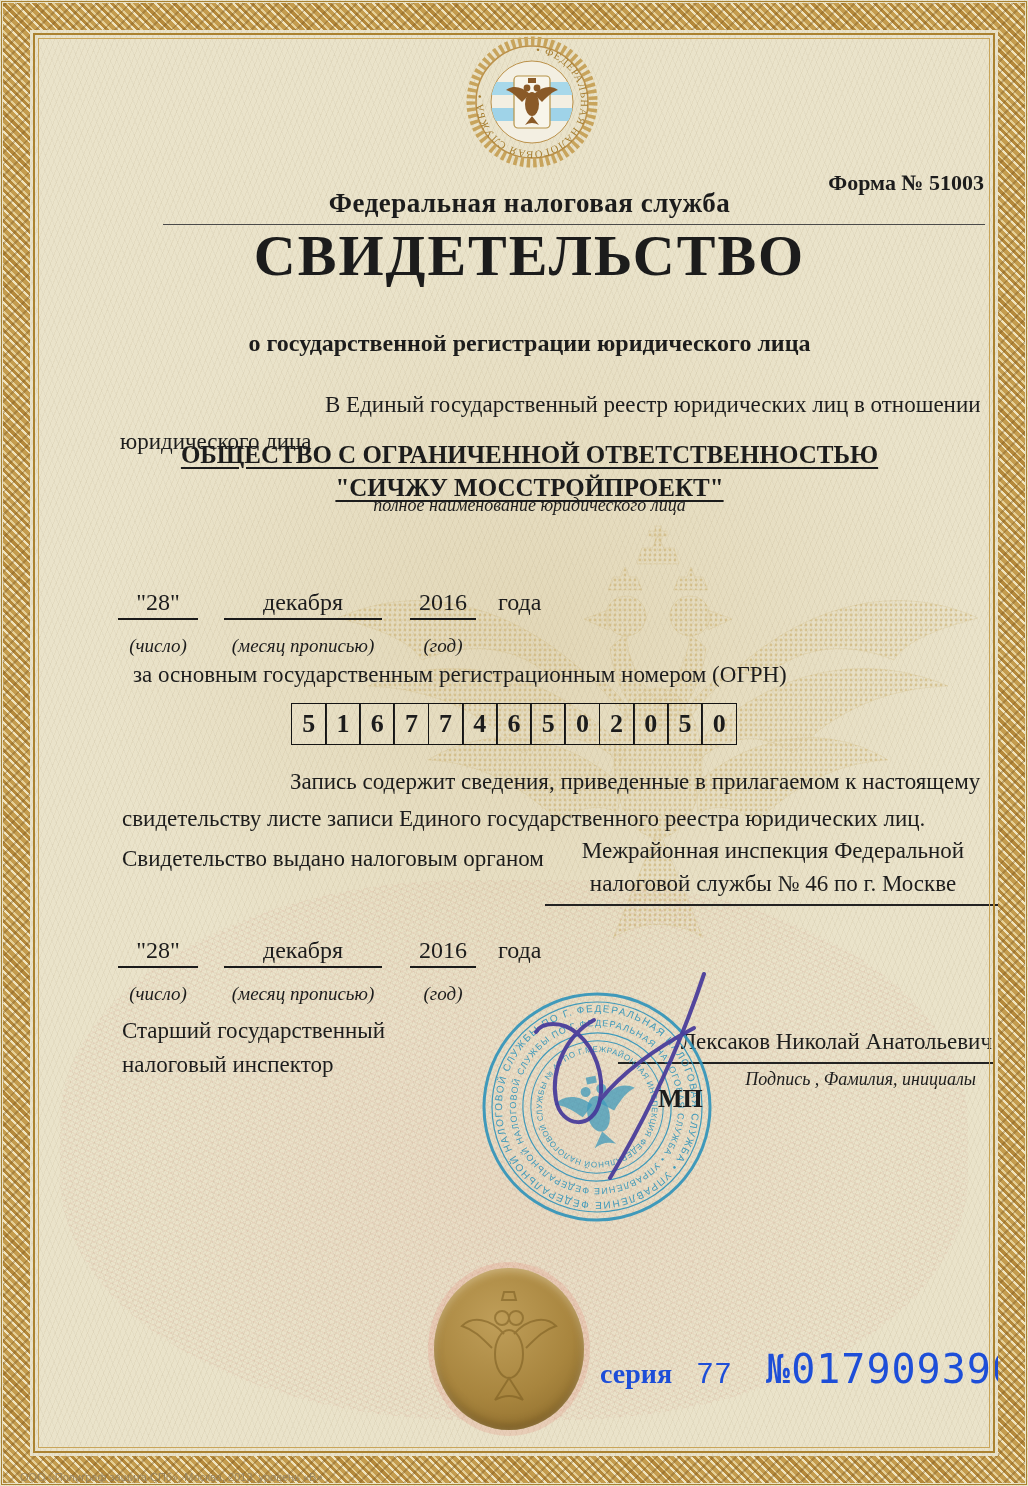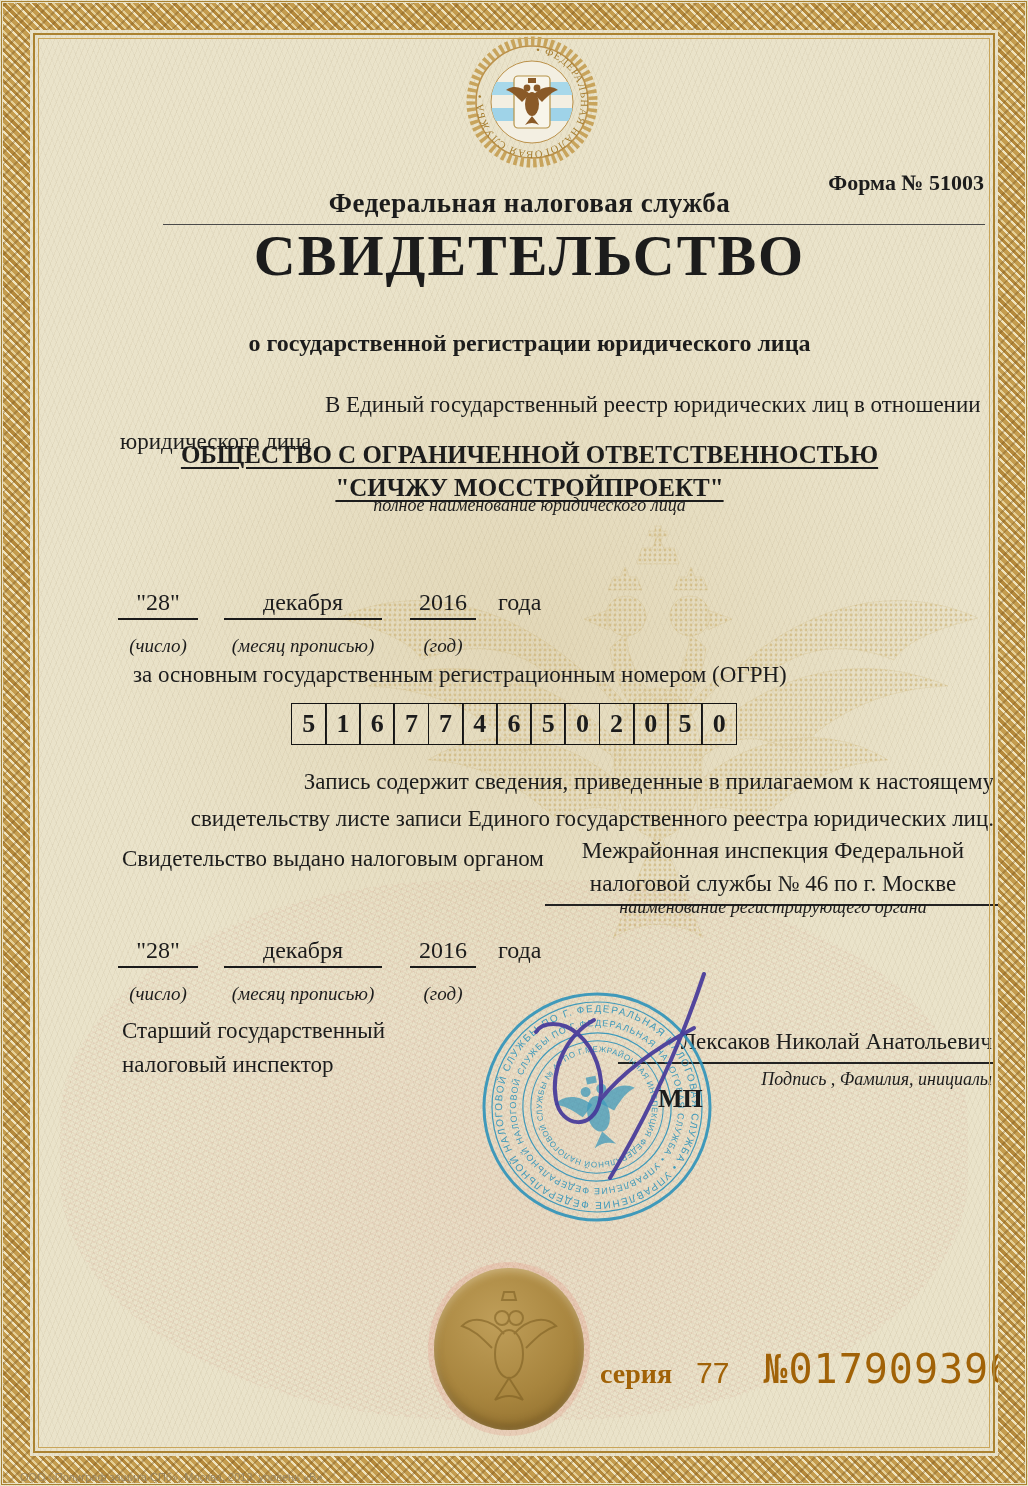--- a/index.html
+++ b/index.html
@@ -55,42 +55,42 @@
   .w-month{width:158px;margin-right:28px;}
   .w-year{width:66px;}
   .date-suffix{font-size:24px;line-height:28px;margin-left:22px;}
 
   .ogrn-intro{left:133px;top:662px;font-size:23px;}
   .ogrn-row{top:703px;display:flex;justify-content:center;left:0;right:0;}
   .ogrn-cell{width:34px;height:40px;border:1.8px solid #141414;margin-left:-1.8px;
     font-size:26px;font-weight:bold;line-height:40px;text-align:center;background:rgba(255,255,255,0.06);}
   .ogrn-cell:first-child{margin-left:0;}
 
-  .record-note{left:122px;top:763px;width:872px;font-size:23px;line-height:37px;text-indent:168px;text-align:right;}
+  .record-note{left:122px;top:763px;width:872px;font-size:23px;line-height:37px;text-indent:168px;}
   .issued-label{left:122px;top:846px;font-size:23px;text-align:right;}
   .authority{left:545px;top:834px;width:456px;text-align:center;font-size:23px;line-height:33px;border-bottom:2px solid #222;padding-bottom:4px;}
   .authority-caption{left:545px;top:897px;width:456px;text-align:center;font-style:italic;font-size:18px;}
 
   .official-title{left:122px;top:1014px;width:300px;font-size:23px;line-height:34px;}
   .sig-block{left:618px;top:1028px;width:376px;}
   .sig-name{text-align:right;font-size:23px;line-height:28px;padding-bottom:6px;border-bottom:2px solid #222;padding-right:2px;}
-  .sig-caption{text-align:right;font-style:italic;font-size:18px;padding-top:5px;padding-right:2px;}
+  .sig-caption{text-align:right;font-style:italic;font-size:18px;padding-top:5px;padding-right:18px;}
   .mp-mark{left:650px;top:1084px;font-size:26px;font-weight:bold;z-index:4;margin-left:8px;}
 
   .stamp{left:476px;top:986px;width:242px;height:242px;z-index:3;opacity:.9;}
   .signature{left:498px;top:968px;width:230px;height:225px;z-index:5;}
 
   .seal{left:434px;top:1268px;width:150px;height:162px;border-radius:50%;z-index:2;
     background:radial-gradient(circle at 42% 33%, #bf9e59, #a8853e 55%, #8a6929 96%);
     box-shadow:0 0 0 6px rgba(226,133,120,0.22), inset 0 3px 8px rgba(255,240,200,0.45), inset 0 -5px 10px rgba(60,40,10,0.35);}
   .seal svg{position:absolute;inset:8px;}
 
-  .series-row{left:600px;top:1346px;display:flex;align-items:baseline;color:#a16207;}
+  .series-row{left:600px;top:1346px;display:flex;align-items:baseline;color:#1d4ed8;}
   .series-label{font-size:28px;font-weight:bold;}
-  .series-region{font-family:Liberation Sans, sans-serif;font-size:30px;margin-left:24px;}
+  .series-region{font-family:Liberation Mono, monospace;font-size:30px;margin-left:24px;}
   .series-number{font-family:"DejaVu Sans Mono",monospace;font-size:40px;letter-spacing:1px;margin-left:34px;}
 
   .printer-note{left:20px;top:1471px;font-family:"Liberation Sans",sans-serif;font-size:11px;color:#98855f;z-index:7;}
   .watermark{left:308px;top:468px;width:700px;height:560px;z-index:1;opacity:.5;}
   .emblem{left:452px;top:30px;width:160px;height:140px;z-index:2;}
 </style>
 </head>
 <body>
 
 <div class="page">
@@ -194,21 +194,20 @@
     <div class="ogrn-cell">2</div>
     <div class="ogrn-cell">0</div>
     <div class="ogrn-cell">5</div>
     <div class="ogrn-cell">0</div>
   </div>
 
   <div class="abs z2 record-note">Запись содержит сведения, приведенные в прилагаемом к настоящему свидетельству листе записи Единого государственного реестра юридических лиц.</div>
 
   <div class="abs z2 issued-label">Свидетельство выдано налоговым органом</div>
   <div class="abs z2 authority">Межрайонная инспекция Федеральной налоговой службы № 46 по г. Москве</div>
-  <div class="abs z2 authority-caption">наименование регистрирующего органа</div>
 
   <div class="abs z2 date-row" style="top:936px">
     <div class="date-field w-day">
       <div class="date-value">"28"</div>
       <div class="date-label">(число)</div>
     </div>
     <div class="date-field w-month">
       <div class="date-value">декабря</div>
       <div class="date-label">(месяц прописью)</div>
     </div>

